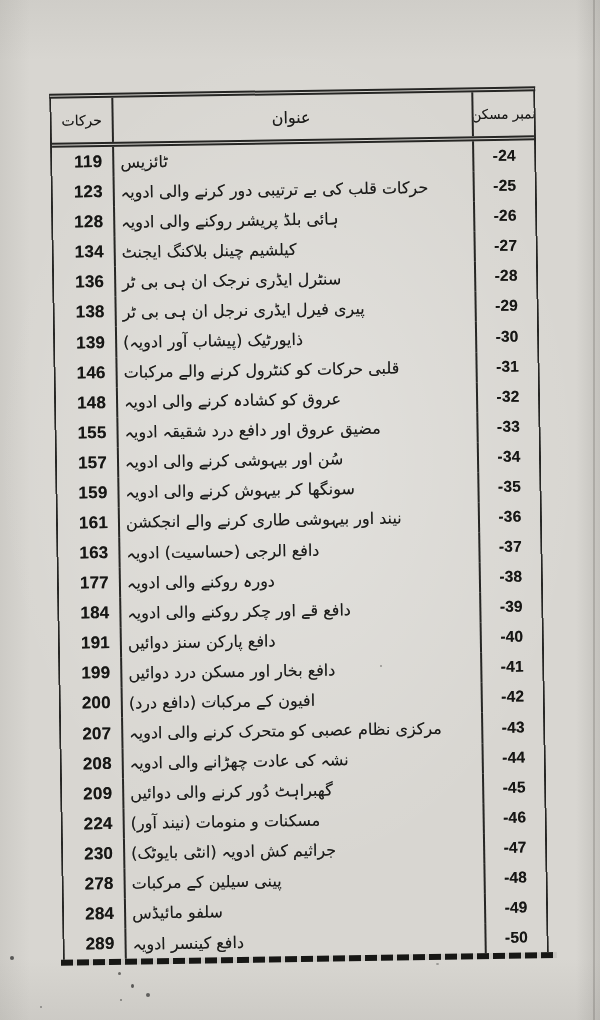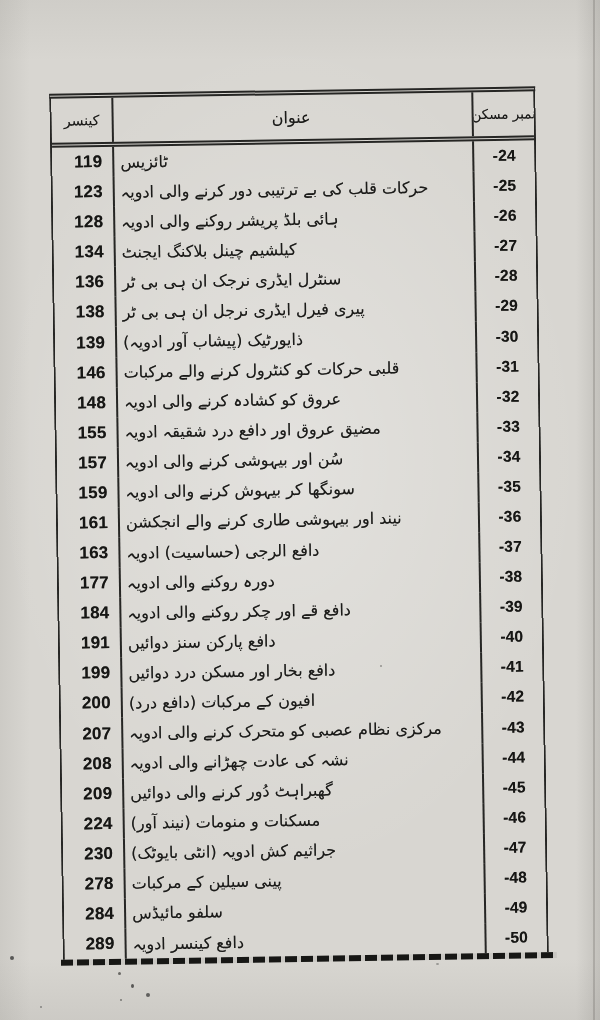--- a/index.html
+++ b/index.html
@@ -95,21 +95,21 @@
 <div class="speck" style="left:146px;top:993px;width:4px;height:4px;opacity:.75"></div>
 <div class="speck" style="left:120px;top:999px;width:2px;height:2px;opacity:.6"></div>
 <div class="speck" style="left:40px;top:1006px;width:2px;height:2px;opacity:.5"></div>
 <div class="speck" style="left:214px;top:700px;width:2px;height:2px;opacity:.55"></div>
 <div class="speck" style="left:380px;top:665px;width:2px;height:2px;opacity:.45"></div>
 <div class="speck" style="left:436px;top:963px;width:3px;height:2px;opacity:.4"></div>
 
 <div class="table-wrap">
   <div class="grid">
     <div class="thead">
-      <div class="col-page urdu">کینسر</div>
+      <div class="col-page urdu">حرکات</div>
       <div class="col-title urdu">عنوان</div>
       <div class="col-serial urdu">نمبر مسکن</div>
     </div>
     <div class="tbody" id="toc-rows">
   <div class="row">
     <div class="col-page num">119</div>
     <div class="col-title urdu">ٹائزیس</div>
     <div class="col-serial num serial-num">-24</div>
   </div>
 

